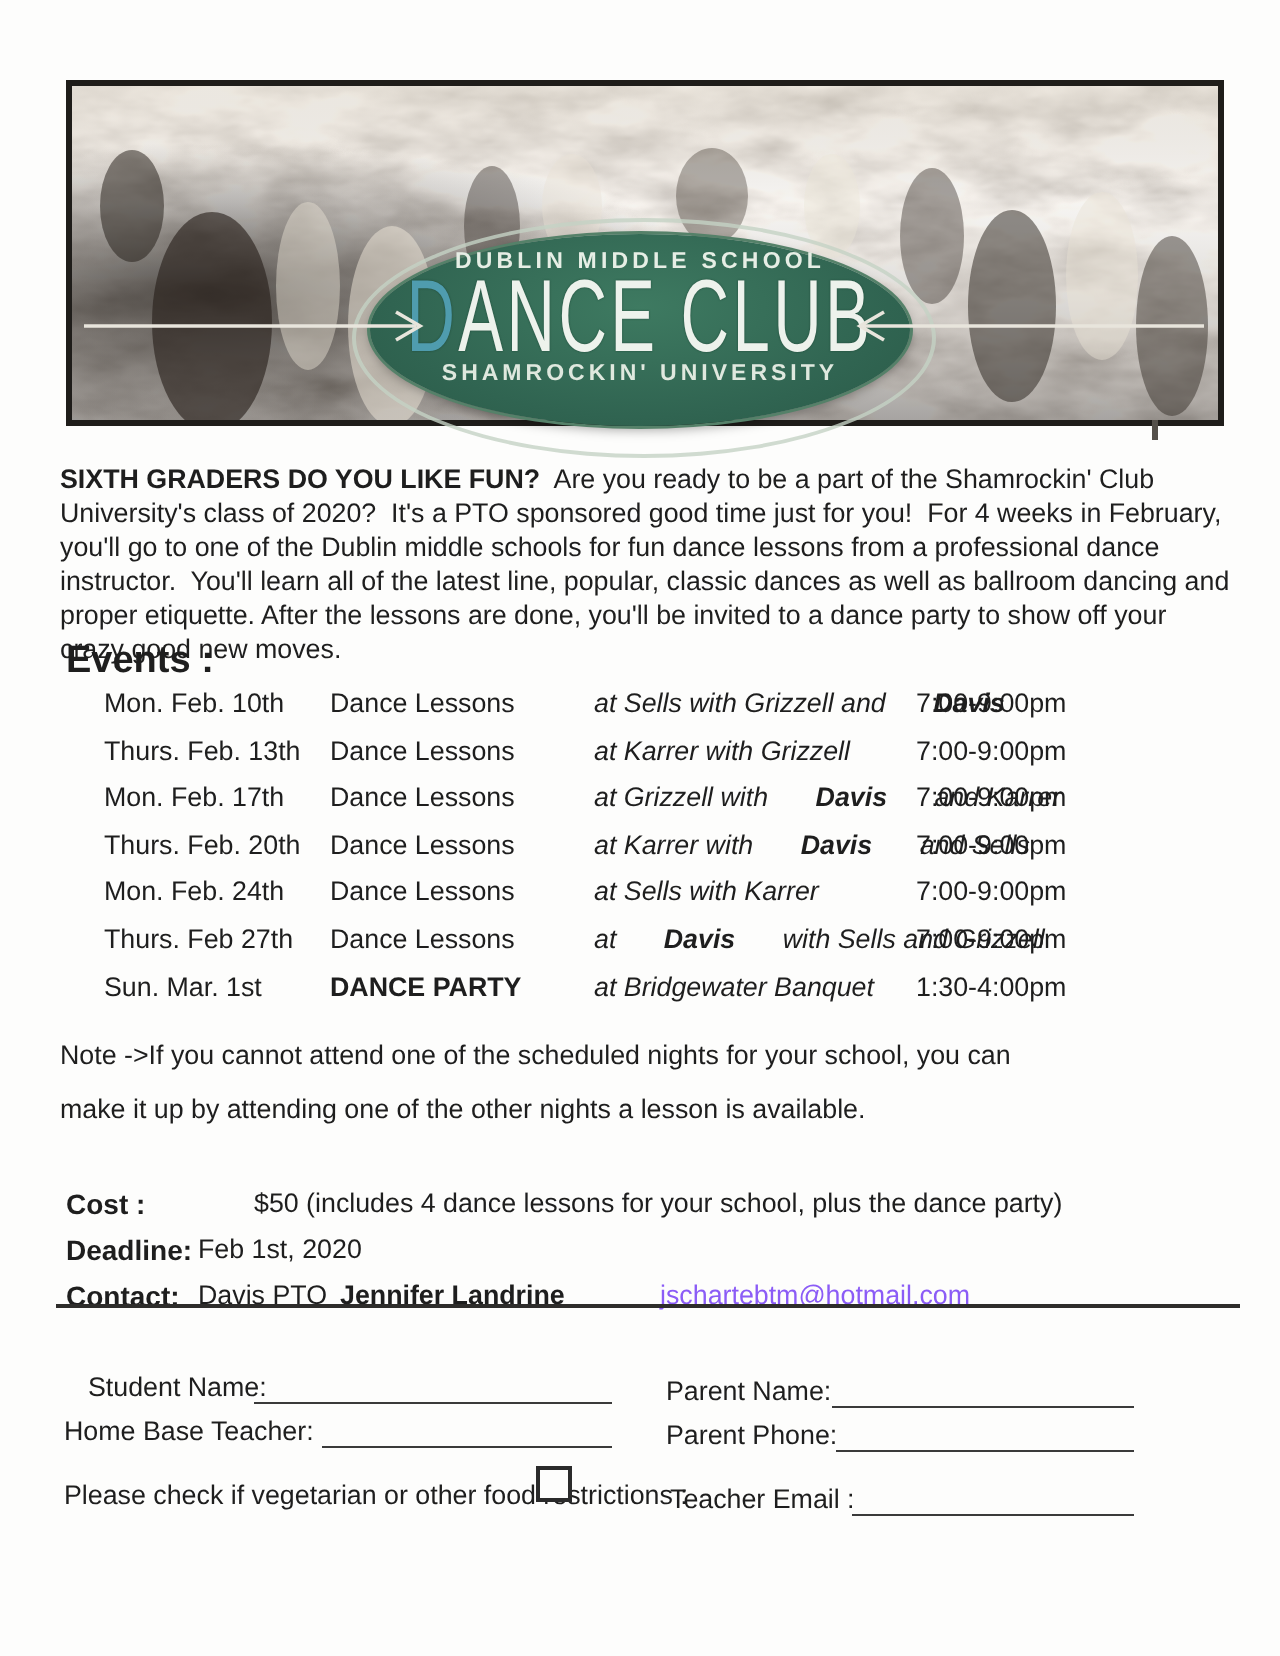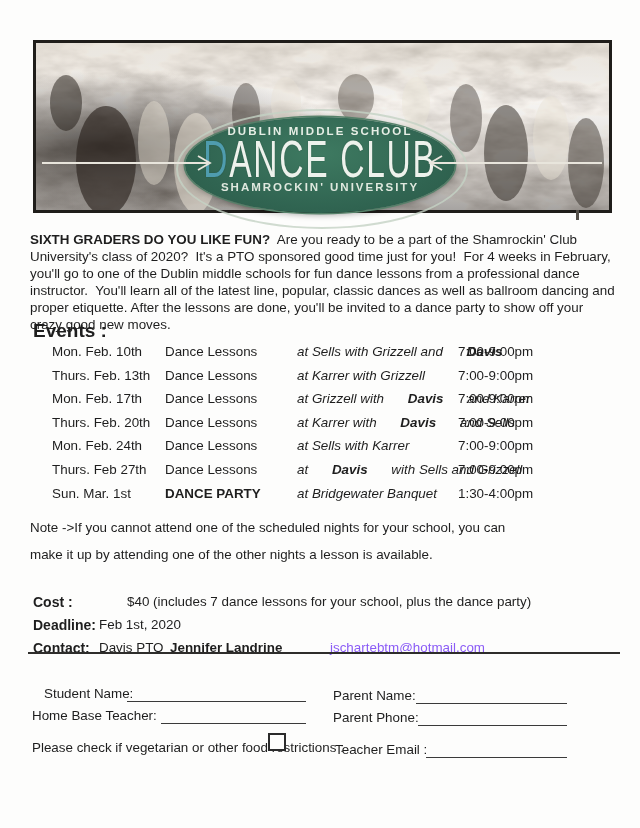--- a/index.html
+++ b/index.html
@@ -162,21 +162,21 @@
         <span class="c-time">1:30-4:00pm</span>
       </div>
     </div>
 
   <div class="note">
     <div>Note -&gt;If you cannot attend one of the scheduled nights for your school, you can</div>
     <div>make it up by attending one of the other nights a lesson is available.</div>
   </div>
 
   <div class="detail-label" style="top:594px;">Cost :</div>
-  <div class="detail-val" style="left:127px;top:594px;">$40 (includes 7 dance lessons for your school,  plus the dance party)</div>
+  <div class="detail-val" style="left:127px;top:594px;">$50 (includes 4 dance lessons for your school,  plus the dance party)</div>
 
   <div class="detail-label" style="top:617px;">Deadline:</div>
   <div class="detail-val" style="left:99px;top:617px;">Feb 1st, 2020</div>
 
   <div class="detail-label" style="top:640px;">Contact:</div>
   <div class="detail-val" style="left:99px;top:640px;">Davis PTO</div>
   <div class="detail-val b" style="left:170px;top:640px;">Jennifer Landrine</div>
   <a class="detail-val email-link" style="left:330px;top:640px;">jschartebtm@hotmail.com</a>
 
   <div class="rule"></div>

